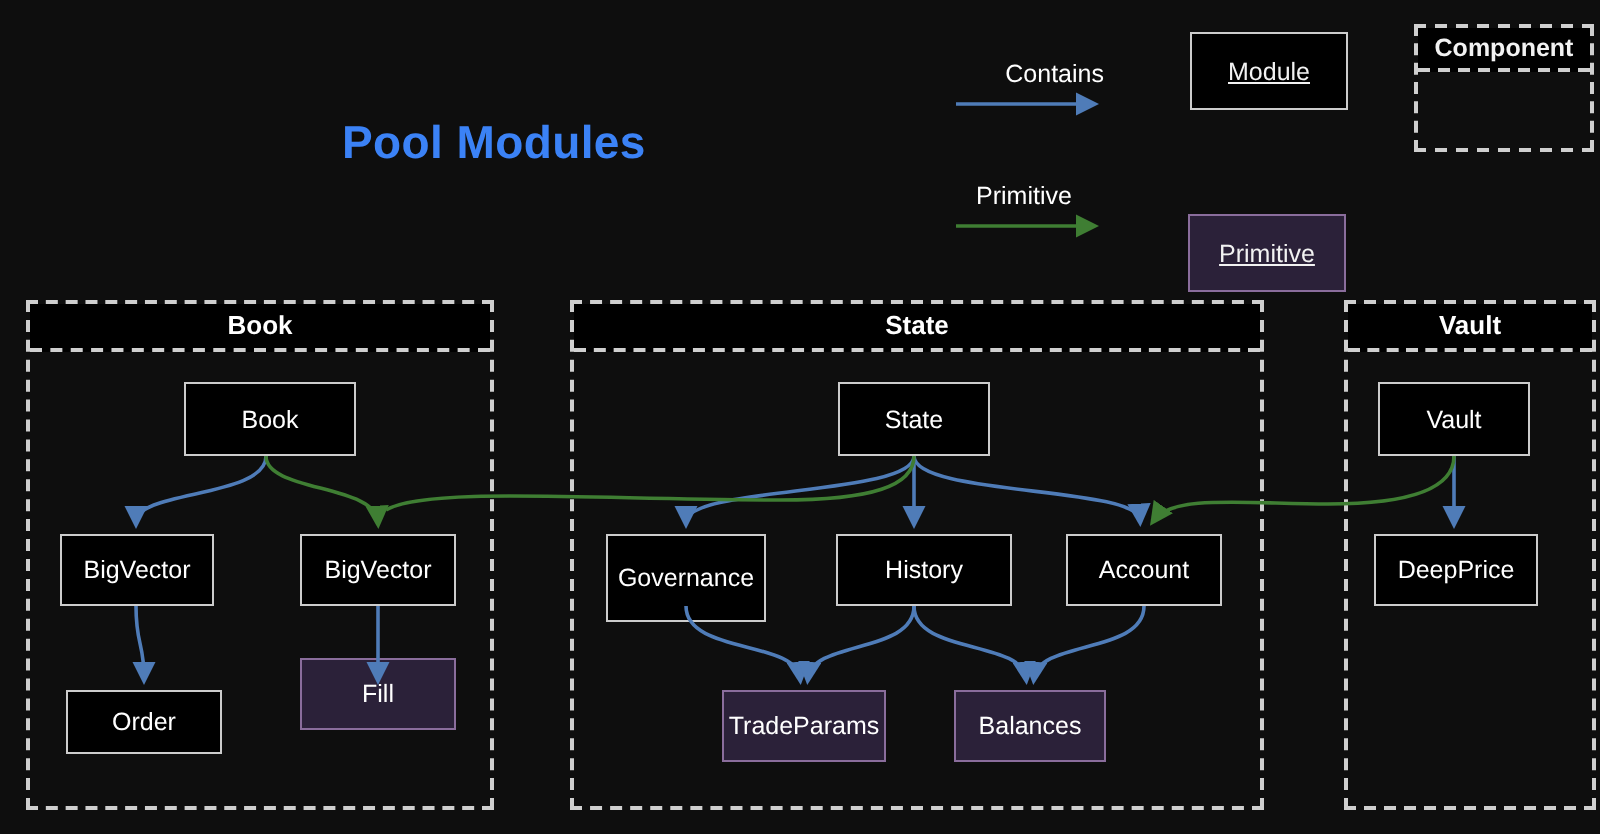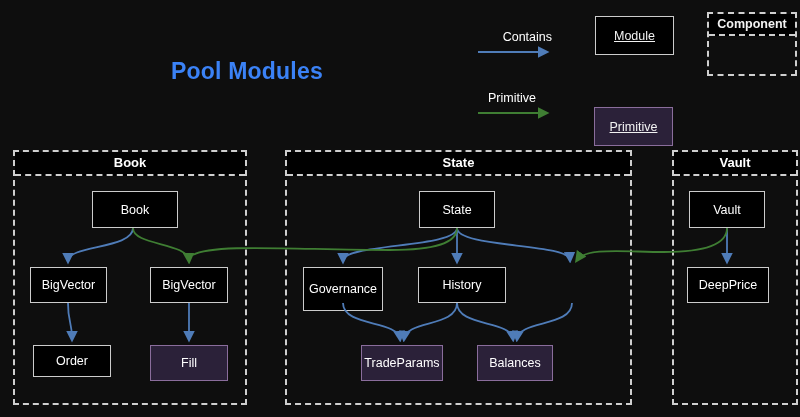--- a/index.html
+++ b/index.html
@@ -61,25 +61,26 @@
     <div class="cluster-bar">State</div>
   </div>
   <div class="cluster" style="left:672px;top:150px;width:122px;height:251px;">
     <div class="cluster-bar">Vault</div>
   </div>
 
   <div class="node" style="left:92px;top:191px;width:86px;height:37px;">Book</div>
   <div class="node" style="left:30px;top:267px;width:77px;height:36px;">BigVector</div>
   <div class="node" style="left:150px;top:267px;width:78px;height:36px;">BigVector</div>
   <div class="node" style="left:33px;top:345px;width:78px;height:32px;">Order</div>
-  <div class="node purple" style="left:150px;top:345px;width:78px;height:36px;">Fill</div>
+  <div class="node purple" style="left:150px;top:329px;width:78px;height:36px;">Fill</div>
 
   <div class="node" style="left:419px;top:191px;width:76px;height:37px;">State</div>
   <div class="node" style="left:303px;top:267px;width:80px;height:44px;">Governance</div>
   <div class="node" style="left:418px;top:267px;width:88px;height:36px;text-align:center;">History</div>
+  <div class="node" style="left:533px;top:267px;width:78px;height:36px;">Account</div>
   <div class="node purple" style="left:361px;top:345px;width:82px;height:36px;">TradeParams</div>
   <div class="node purple" style="left:477px;top:345px;width:76px;height:36px;">Balances</div>
 
   <div class="node" style="left:689px;top:191px;width:76px;height:37px;">Vault</div>
   <div class="node" style="left:687px;top:267px;width:82px;height:36px;">DeepPrice</div>
 
   <svg class="edges" width="800" height="417" viewBox="0 0 800 417">
     <defs>
       <marker id="arrow-blue" viewBox="0 0 10 10" refX="7" refY="5" markerWidth="6.5" markerHeight="6.5" orient="auto-start-reverse">
         <path d="M0,0 L10,5 L0,10 z" style="fill:var(--c-blue)"></path>

